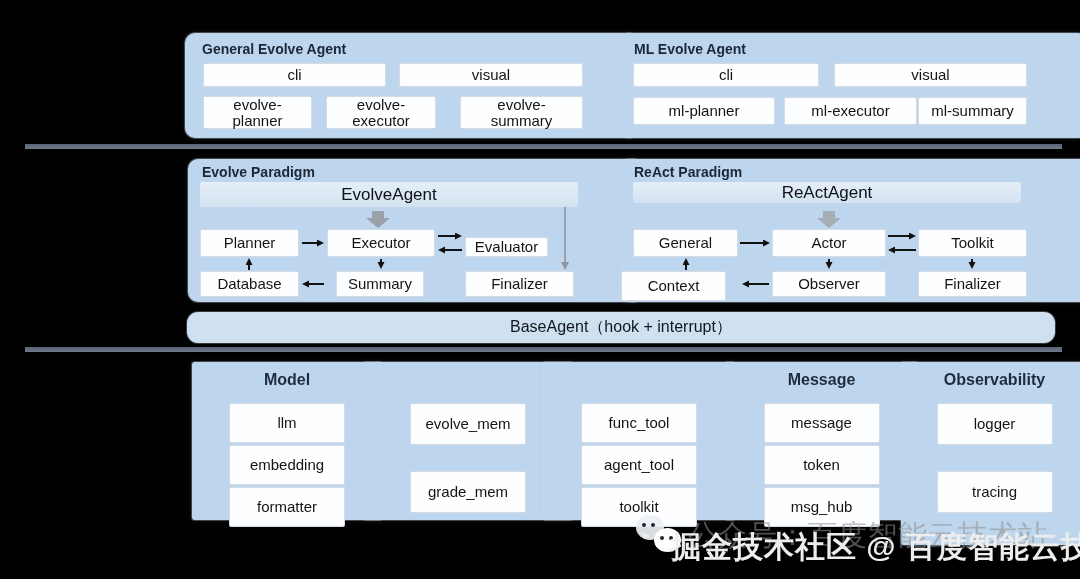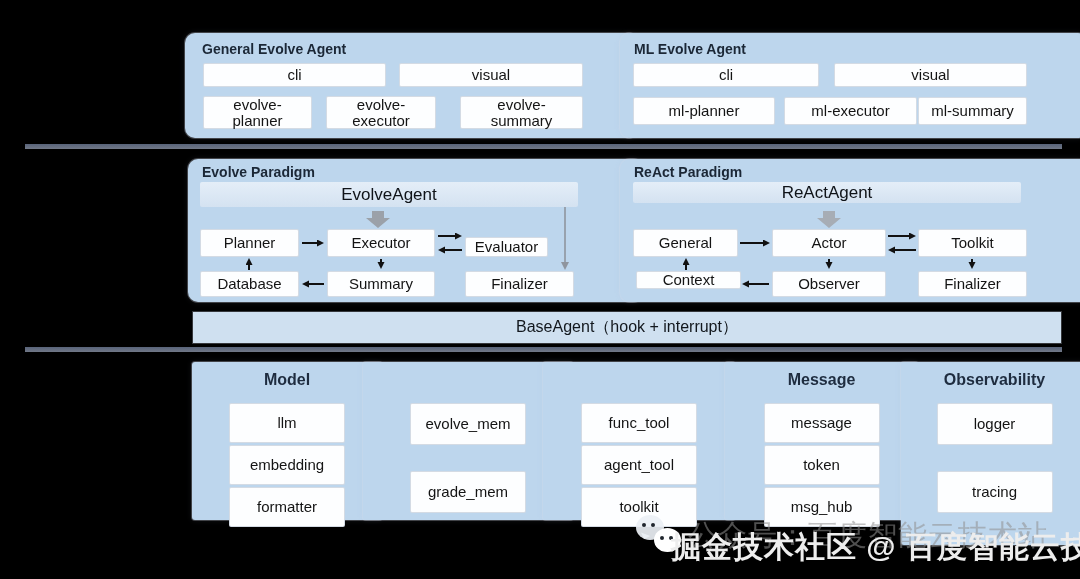--- a/index.html
+++ b/index.html
@@ -9,22 +9,22 @@
          box-shadow:0 0 0 1px rgba(215,224,238,.28),0 0 6px rgba(170,185,210,.12);padding-left:43px;}
   .bpanel{border-radius:3px;}
   .ptitle{position:absolute;font-size:14px;font-weight:700;color:#1b2736;white-space:nowrap;}
   .nbox{position:absolute;background:#fdfeff;border:1px solid rgba(205,213,223,.85);
         border-radius:2px;display:flex;align-items:center;justify-content:center;
         font-size:15px;color:#141414;text-align:center;line-height:16px;box-sizing:border-box;}
   .agentbar{position:absolute;background:linear-gradient(180deg,#e4eef8,#d4e2f1);
         display:flex;align-items:center;justify-content:center;font-size:17px;color:#0f1318;
         border-radius:2px;}
   .basebar{position:absolute;left:187px;top:312px;width:868px;height:31px;background:#cfe0f0;
-        border-radius:0;display:flex;align-items:center;justify-content:center;
-        font-size:16px;color:#12171d;box-shadow:0 0 0 1px rgba(215,224,238,.25);margin-left:6px;}
+        border-radius:11px;display:flex;align-items:center;justify-content:center;
+        font-size:16px;color:#12171d;box-shadow:0 0 0 1px rgba(215,224,238,.25);}
   .divider{position:absolute;left:25px;width:1037px;height:5px;
         background:linear-gradient(180deg,#586379,#717887);}
   .btitle{position:absolute;top:9px;left:0;right:0;text-align:center;font-size:16px;
         font-weight:700;color:#1e2c3f;}
   .bitem{left:50%;transform:translateX(-50%);width:116px;height:40px;}
   .bitem.tall{height:42px;}
   .arrows{position:absolute;left:0;top:0;pointer-events:none;}
   .wm-faded{position:absolute;left:688px;top:516px;font-size:29px;letter-spacing:1px;
         color:#919191;opacity:.55;font-weight:500;white-space:nowrap;z-index:5;}
   .wm-main{position:absolute;left:671px;top:527px;font-size:30px;color:#ededed;font-weight:700;
@@ -72,31 +72,31 @@
 
   <div class="divider" style="top:144px"></div>
 
   <section class="panel" style="left:188px;top:159px;width:412px;height:143px">
     <div class="ptitle" style="left:14px;top:5px">Evolve Paradigm</div>
     <div class="agentbar" style="left:12px;top:23px;width:378px;height:25px">EvolveAgent</div>
     <div class="nbox" style="left:12px;top:70px;width:99px;height:28px">Planner</div>
     <div class="nbox" style="left:139px;top:70px;width:108px;height:28px">Executor</div>
     <div class="nbox" style="left:277px;top:78px;width:83px;height:20px">Evaluator</div>
     <div class="nbox" style="left:12px;top:112px;width:99px;height:26px">Database</div>
-    <div class="nbox" style="left:139px;top:112px;width:108px;height:26px">Summary</div>
+    <div class="nbox" style="left:148px;top:112px;width:88px;height:26px">Summary</div>
     <div class="nbox" style="left:277px;top:112px;width:109px;height:26px">Finalizer</div>
   </section>
 
   <section class="panel" style="left:620px;top:159px;width:427px;height:143px">
     <div class="ptitle" style="left:14px;top:5px">ReAct Paradigm</div>
     <div class="agentbar" style="left:13px;top:23px;width:388px;height:21px">ReActAgent</div>
     <div class="nbox" style="left:13px;top:70px;width:105px;height:28px">General</div>
     <div class="nbox" style="left:152px;top:70px;width:114px;height:28px">Actor</div>
     <div class="nbox" style="left:298px;top:70px;width:109px;height:28px">Toolkit</div>
-    <div class="nbox" style="left:16px;top:112px;width:105px;height:18px">Context</div>
+    <div class="nbox" style="left:1px;top:112px;width:105px;height:30px">Context</div>
     <div class="nbox" style="left:152px;top:112px;width:114px;height:26px">Observer</div>
     <div class="nbox" style="left:298px;top:112px;width:109px;height:26px">Finalizer</div>
   </section>
 
   <div class="basebar">BaseAgent（hook + interrupt）</div>
 
   <div class="divider" style="top:347px"></div>
 
   <section class="panel bpanel" style="left:192px;top:362px;width:147px;height:158px">
     <div class="btitle">Model</div>

